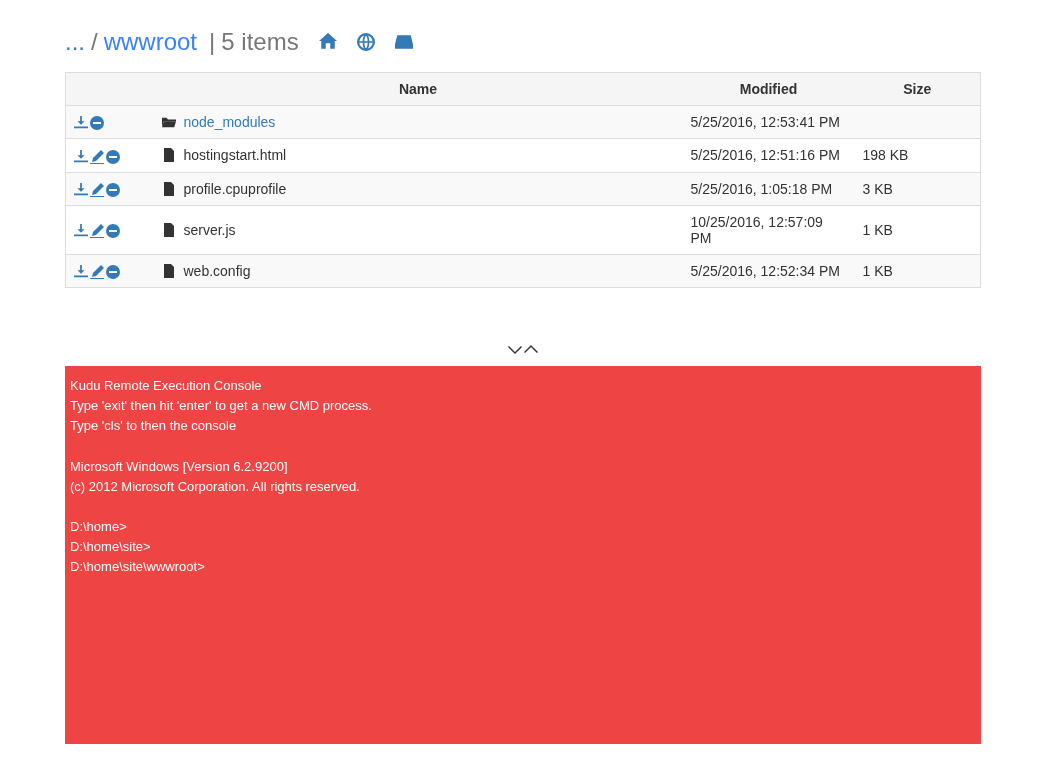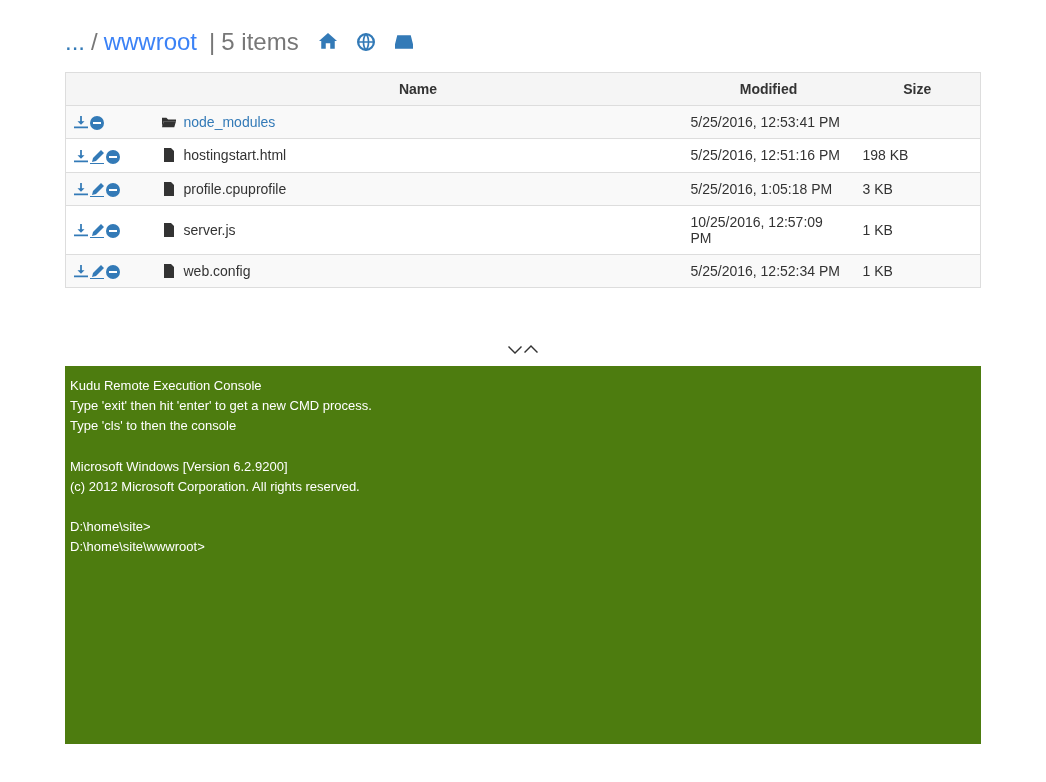--- a/index.html
+++ b/index.html
@@ -31,21 +31,21 @@
   .fname{display:flex;align-items:center;}
   .fname .ficon{margin-right:8px;color:#333;}
   .fname svg{width:14px;height:14px;display:block;}
   .fname a{color:#337ab7;text-decoration:none;}
   .fname span.txt{color:#333;}
   .splitter{text-align:center;margin-top:55px;margin-bottom:5px;}
   .splitter svg{width:14px;height:14px;display:inline-block;color:#333;}
   .splitter .chv{cursor:pointer;display:inline-block;margin:0 -1px;}
   .oldlink{text-align:right;padding:0;font-size:14px;margin-bottom:2px;}
   .oldlink a{color:#337ab7;text-decoration:none;cursor:pointer;}
-  .console{background:#4d7c0f;color:#fff;height:378px;padding:10px 5px;font-family:Consolas,"Courier New",monospace;font-size:13px;line-height:1.55;overflow:hidden;}
+  .console{background:#ef4444;color:#fff;height:378px;padding:10px 5px;font-family:Consolas,"Courier New",monospace;font-size:13px;line-height:1.55;overflow:hidden;}
   .console .ln{white-space:pre;}
 </style>
 </head>
 <body>
 
 <svg width="0" height="0" style="position:absolute">
   <defs>
     <g id="i-download">
         <path fill="currentColor" d="M7 0h2v6h3l-4 4-4-4h3V0zM0 12h16v2H0z"></path>
       </g>
@@ -245,16 +245,17 @@
 
 
   <div class="console" id="console">
       <div class="ln">Kudu Remote Execution Console</div>
       <div class="ln">Type 'exit' then hit 'enter' to get a new CMD process.</div>
       <div class="ln">Type 'cls' to then the console</div>
       <div class="ln">&nbsp;</div>
       <div class="ln">Microsoft Windows [Version 6.2.9200]</div>
       <div class="ln">(c) 2012 Microsoft Corporation. All rights reserved.</div>
       <div class="ln">&nbsp;</div>
+      <div class="ln">D:\home&gt;</div>
       <div class="ln">D:\home\site&gt;</div>
       <div class="ln">D:\home\site\wwwroot&gt;</div>
     </div>
 </div>
 
 </body></html>

